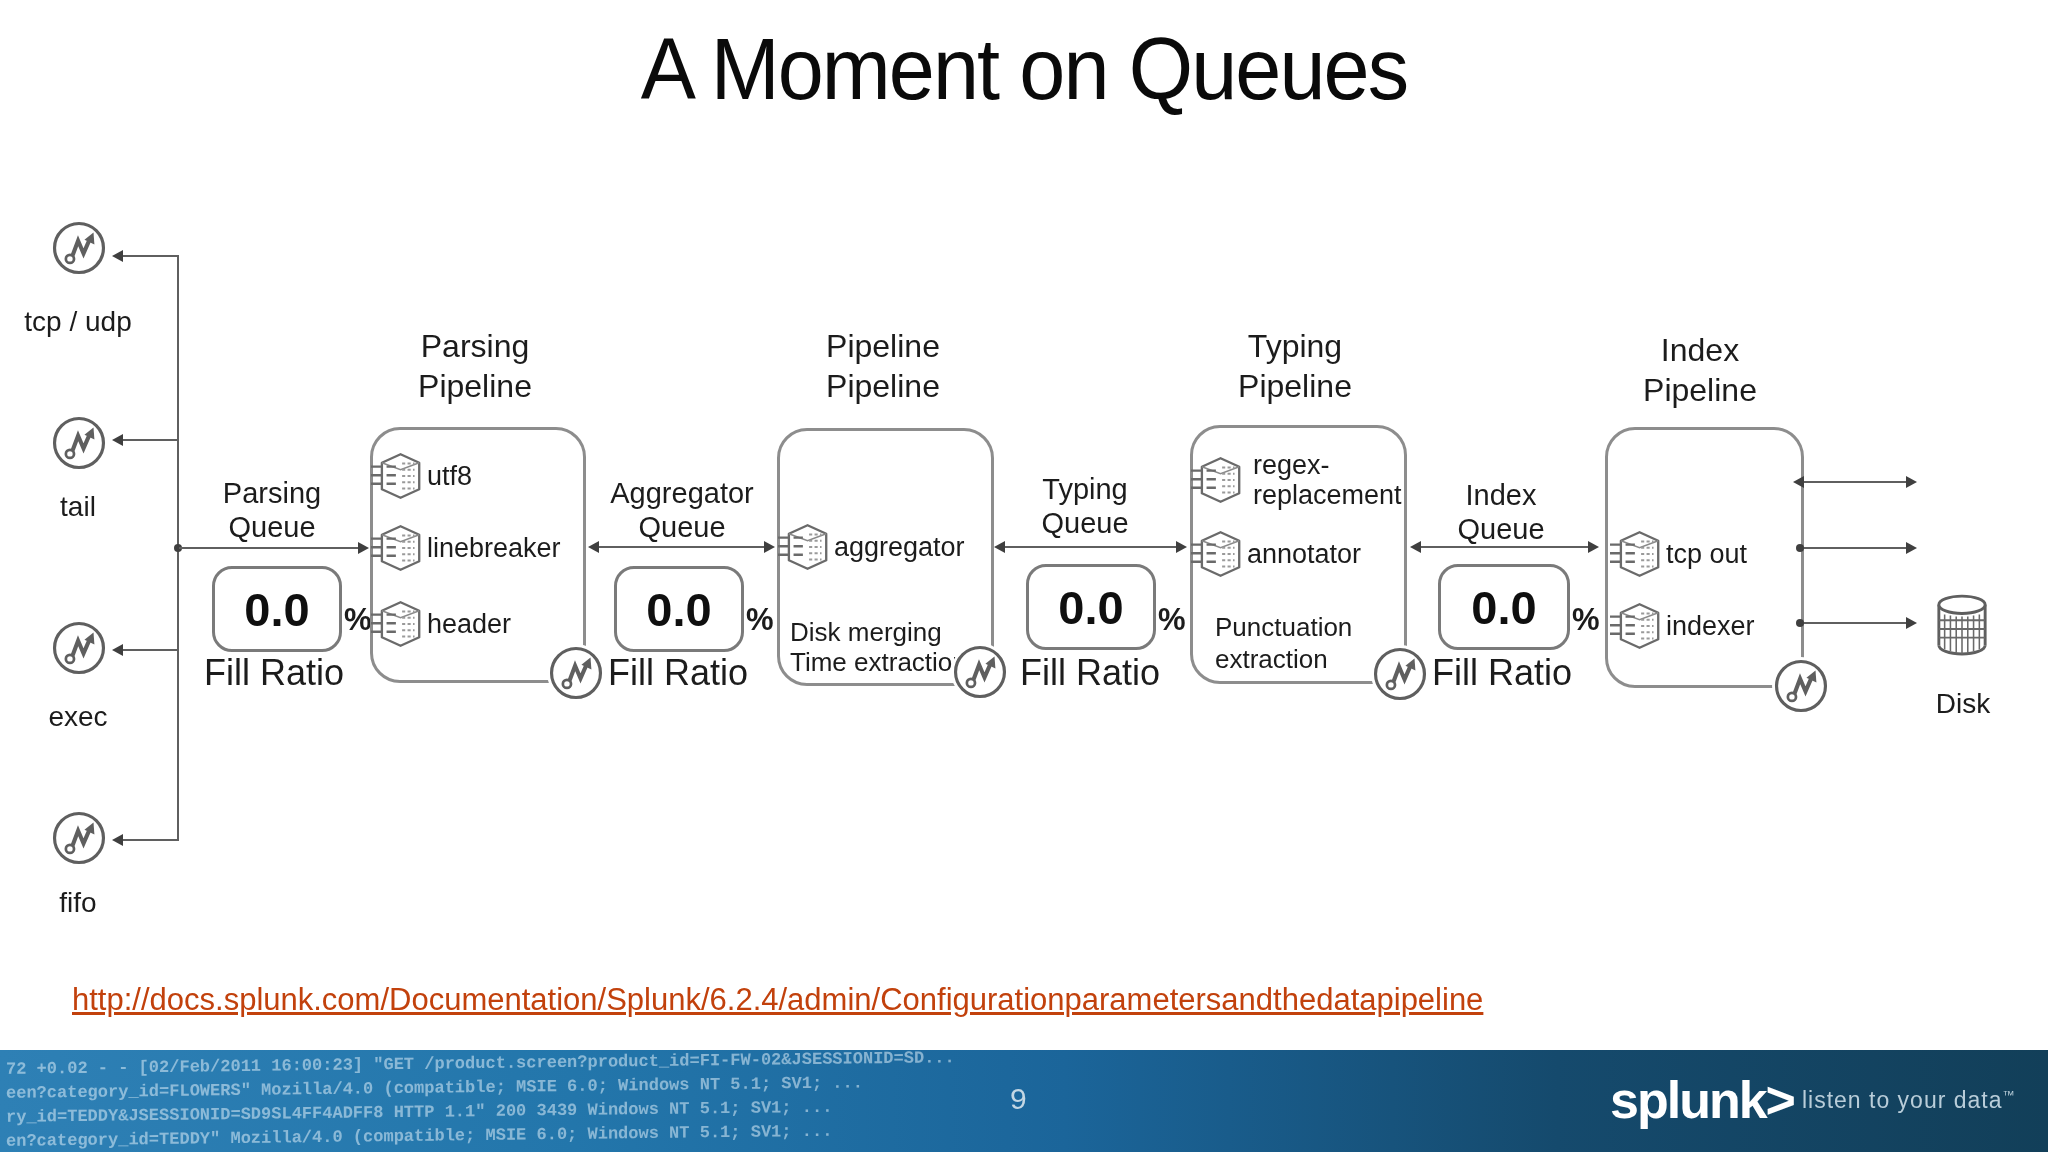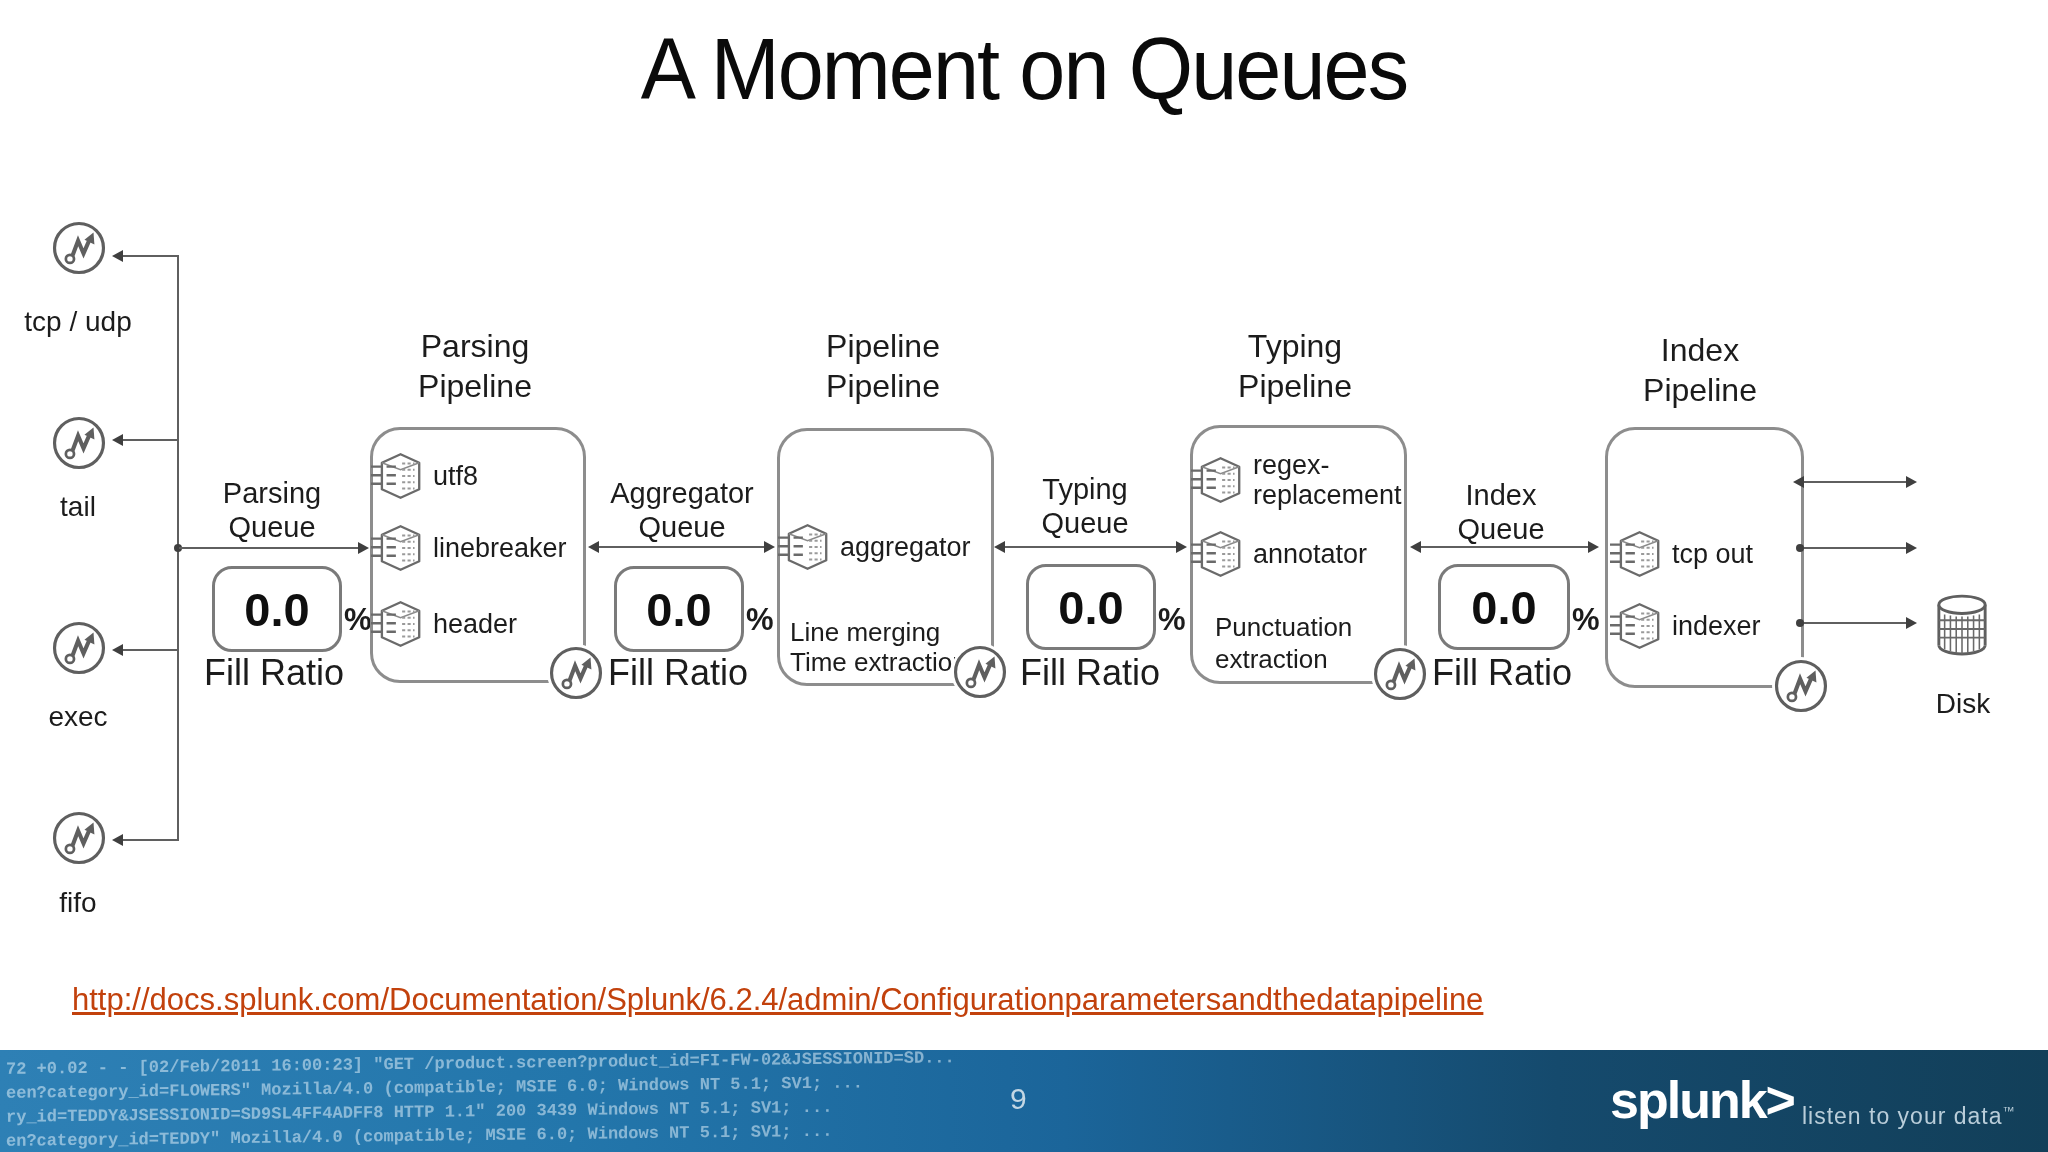--- a/index.html
+++ b/index.html
@@ -17,21 +17,21 @@
   .arrow-l{position:absolute;width:0;height:0;border-top:6px solid transparent;
            border-bottom:6px solid transparent;border-right:11px solid #3f3f3f;}
   .dot{position:absolute;width:8px;height:8px;background:#3f3f3f;border-radius:50%;}
   .icon58{position:absolute;width:58px;height:58px;}
   .src-label{position:absolute;width:160px;text-align:center;font-size:28px;color:#1c1c1c;}
   
   .pbox{position:absolute;border:3px solid #8d8d8d;border-radius:30px;background:#fff;}
   .ptitle{position:absolute;width:220px;text-align:center;font-size:32px;line-height:40px;color:#1c1c1c;}
   .prow{position:absolute;display:flex;align-items:center;white-space:nowrap;}
   .prow svg{width:56px;height:56px;flex:none;}
-  .item-label{font-size:27px;color:#1c1c1c;margin-left:6px;text-align:right;}
+  .item-label{font-size:27px;color:#1c1c1c;margin-left:0;text-align:right;}
   .item-label2{font-size:27px;line-height:30px;color:#1c1c1c;margin-left:6px;}
   .pnote{position:absolute;font-size:26px;color:#1c1c1c;white-space:nowrap;}
   .badge{position:absolute;width:58px;height:58px;background:#fff;border-radius:50%;}
   
   .qlabel{position:absolute;width:200px;text-align:center;font-size:29px;line-height:34px;color:#1c1c1c;}
   .qbox{position:absolute;display:flex;align-items:center;justify-content:center;
         border:3px solid #7a7a7a;border-radius:20px;background:#fff;
         font-size:47px;font-weight:bold;color:#0f0f0f;}
   .pct{position:absolute;font-size:31px;font-weight:600;color:#1c1c1c;}
   .qcaption{position:absolute;width:170px;text-align:center;font-size:36px;color:#1c1c1c;}
@@ -40,21 +40,21 @@
   .doc-link{position:absolute;left:72px;top:982px;font-size:31px;color:#c2410c;
             text-decoration:underline;cursor:pointer;white-space:nowrap;}
   
   .footer{position:absolute;left:0;top:1050px;width:2048px;height:102px;overflow:hidden;
           background:linear-gradient(90deg,#2e80b5 0%,#2376ab 28%,#1b659a 52%,#154a6d 76%,#123f59 100%);}
   .loglines{position:absolute;left:6px;top:0;width:1280px;overflow:hidden;
             font-family:"Liberation Mono",monospace;font-size:17px;line-height:24px;
             font-weight:bold;color:#dcedf8;opacity:0.55;white-space:nowrap;
             transform:skewY(-0.7deg);}
   .pagenum{position:absolute;left:1010px;top:32px;font-size:30px;color:#c4d7e4;}
-  .logo{position:absolute;left:1610px;top:20px;display:flex;align-items:flex-end;}
+  .logo{position:absolute;left:1610px;top:20px;display:flex;align-items:center;}
   .logo-word{font-size:52px;font-weight:bold;color:#ffffff;letter-spacing:-2px;}
   .logo-tag{font-size:23px;color:#b9cdd9;margin-left:8px;letter-spacing:1px;}
   .logo-tm{font-size:12px;color:#b9cdd9;vertical-align:super;}
 </style>
 </head>
 <body>
 
 <svg width="0" height="0" style="position:absolute" aria-hidden="true">
   <defs>
     <symbol id="sym-zigzag" viewBox="0 0 64 64">
@@ -172,21 +172,21 @@
     <div>Pipeline</div>
     <div>Pipeline</div>
   </div>
   <div class="pbox" style="left:777px;top:428px;width:211px;height:252px">
     <div class="prow" style="left:-2px;top:88px">
       <svg>
           <use href="#sym-processor"></use>
         </svg>
       <span class="item-label">aggregator</span>
     </div>
-    <div class="pnote" style="left:10px;top:186px">Line merging</div>
+    <div class="pnote" style="left:10px;top:186px">Disk merging</div>
     <div class="pnote" style="left:10px;top:216px">Time extraction</div>
   </div>
   <svg class="badge" style="left:951px;top:643px">
       <use href="#sym-zigzag"></use>
     </svg>
 
   <div class="qlabel" style="left:985px;top:472px">
     <div>Typing</div>
     <div>Queue</div>
   </div>

